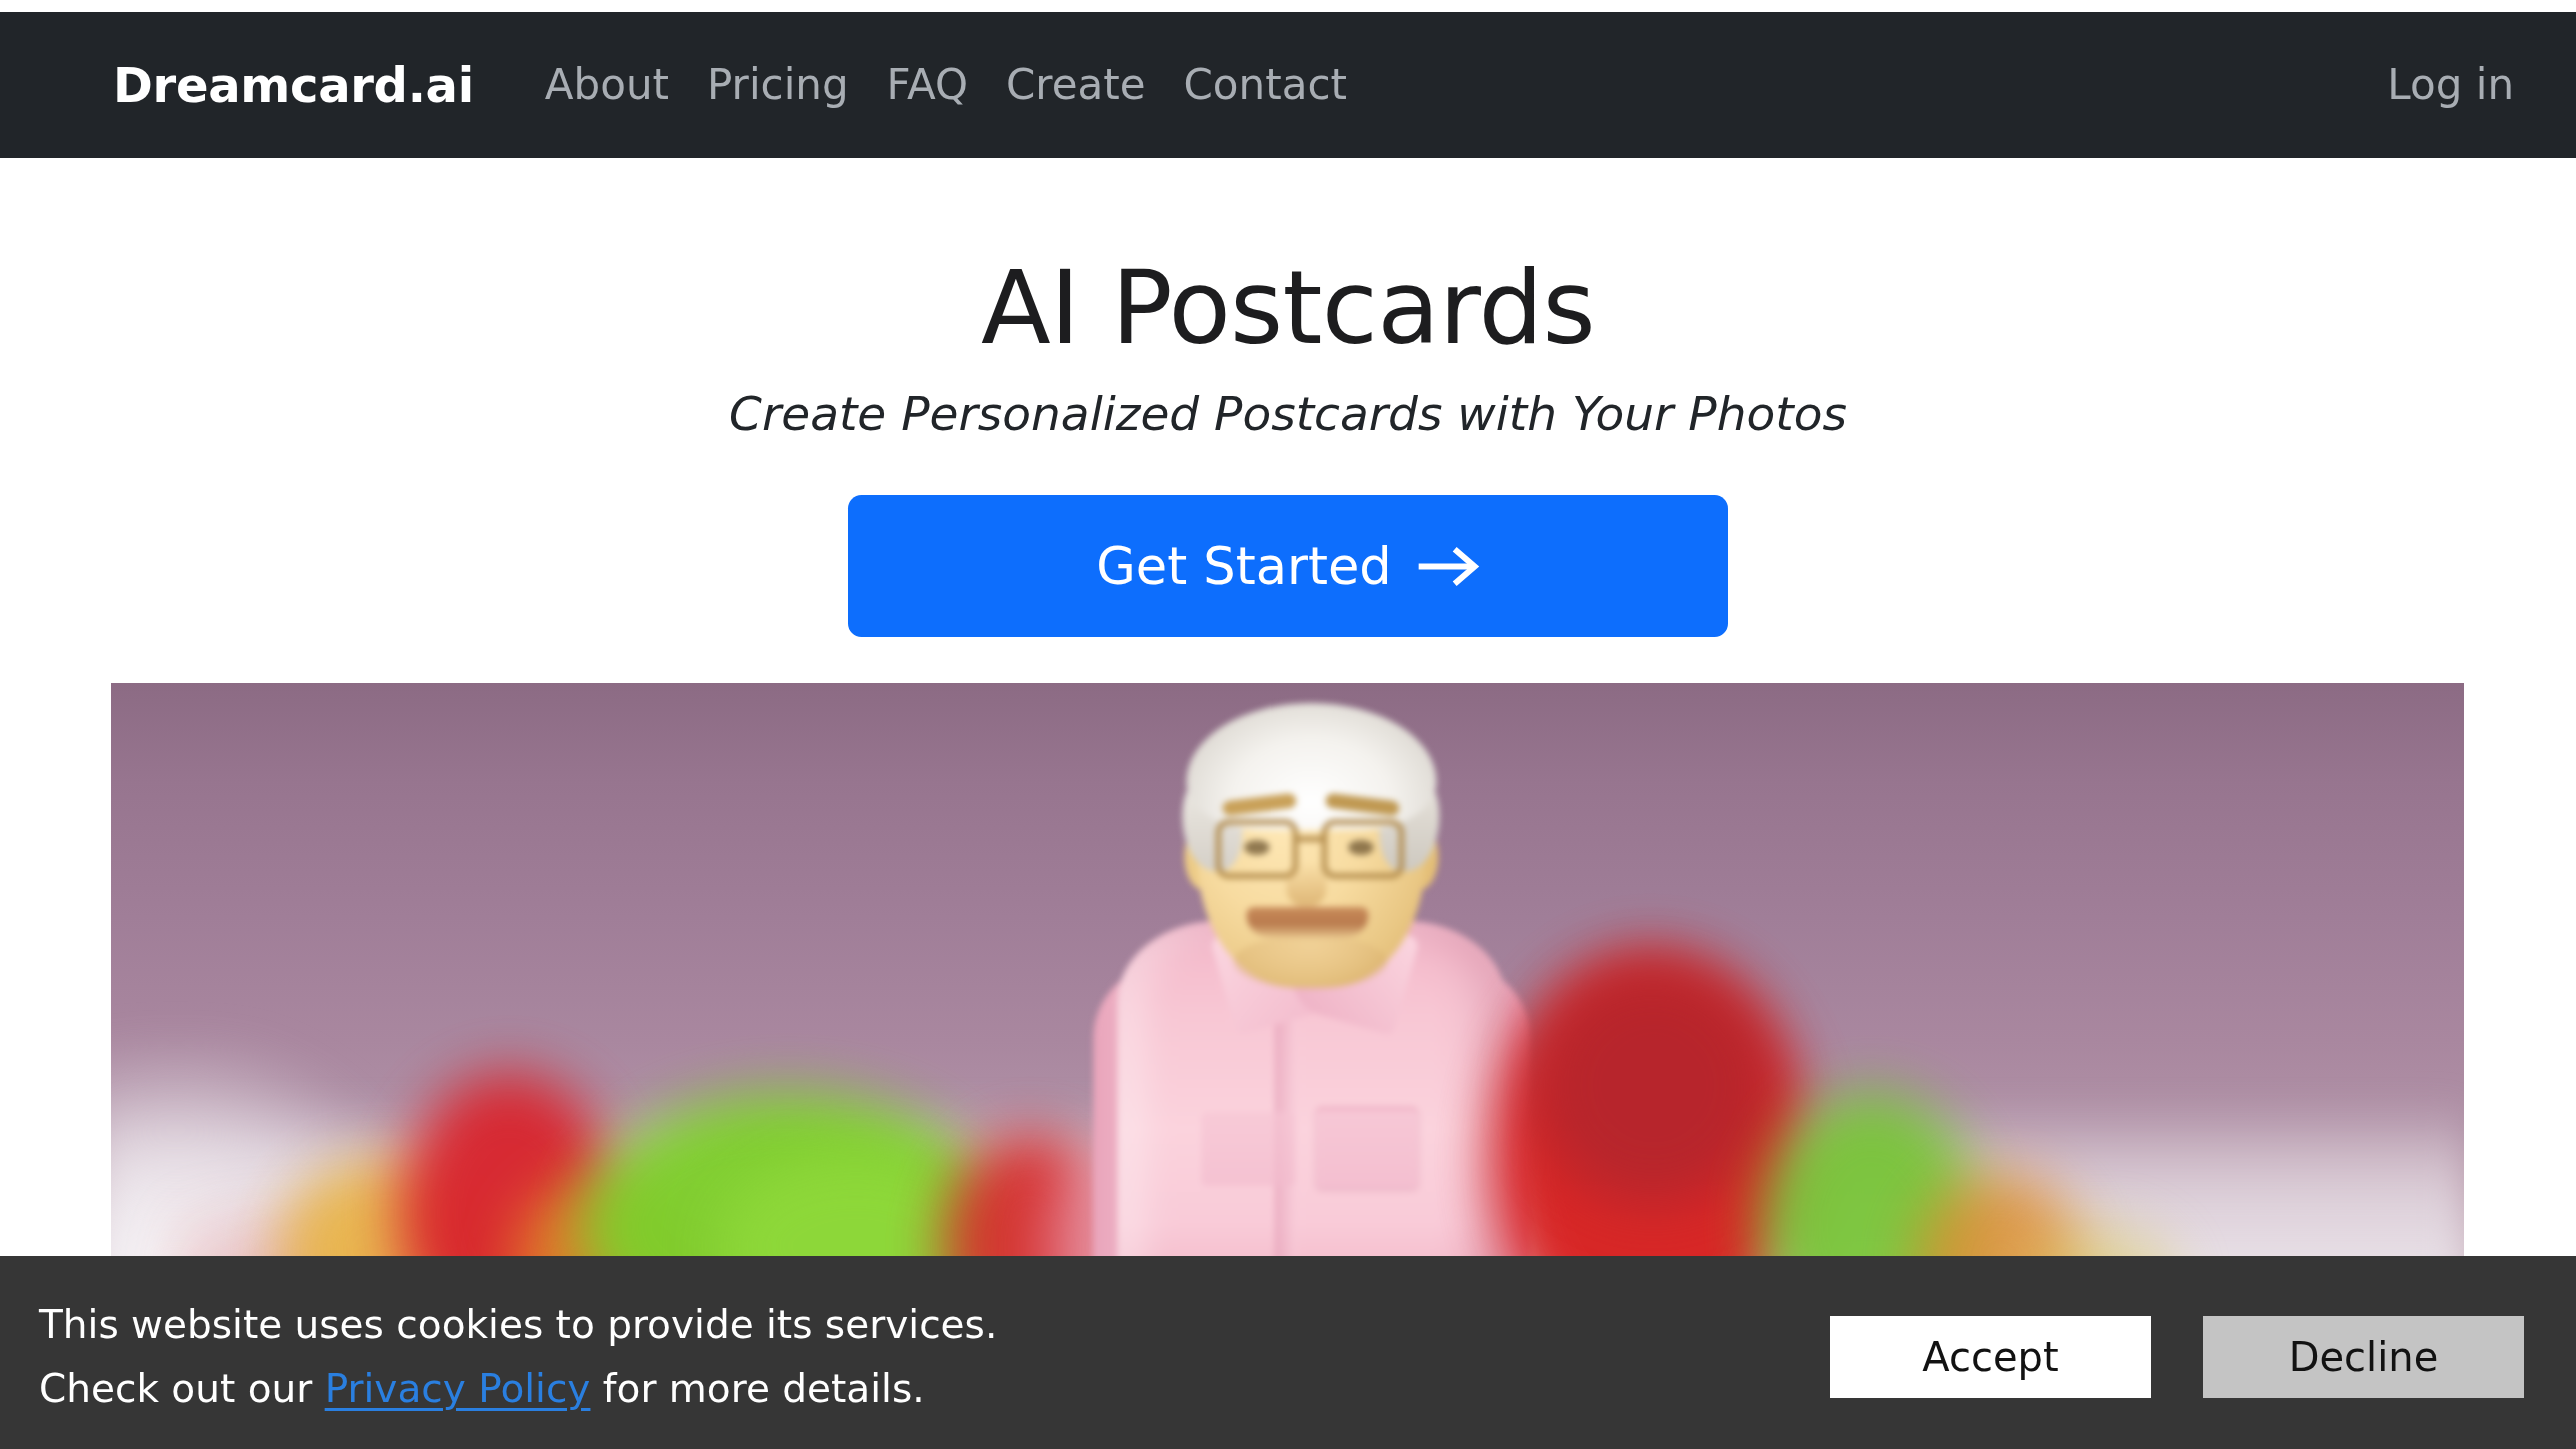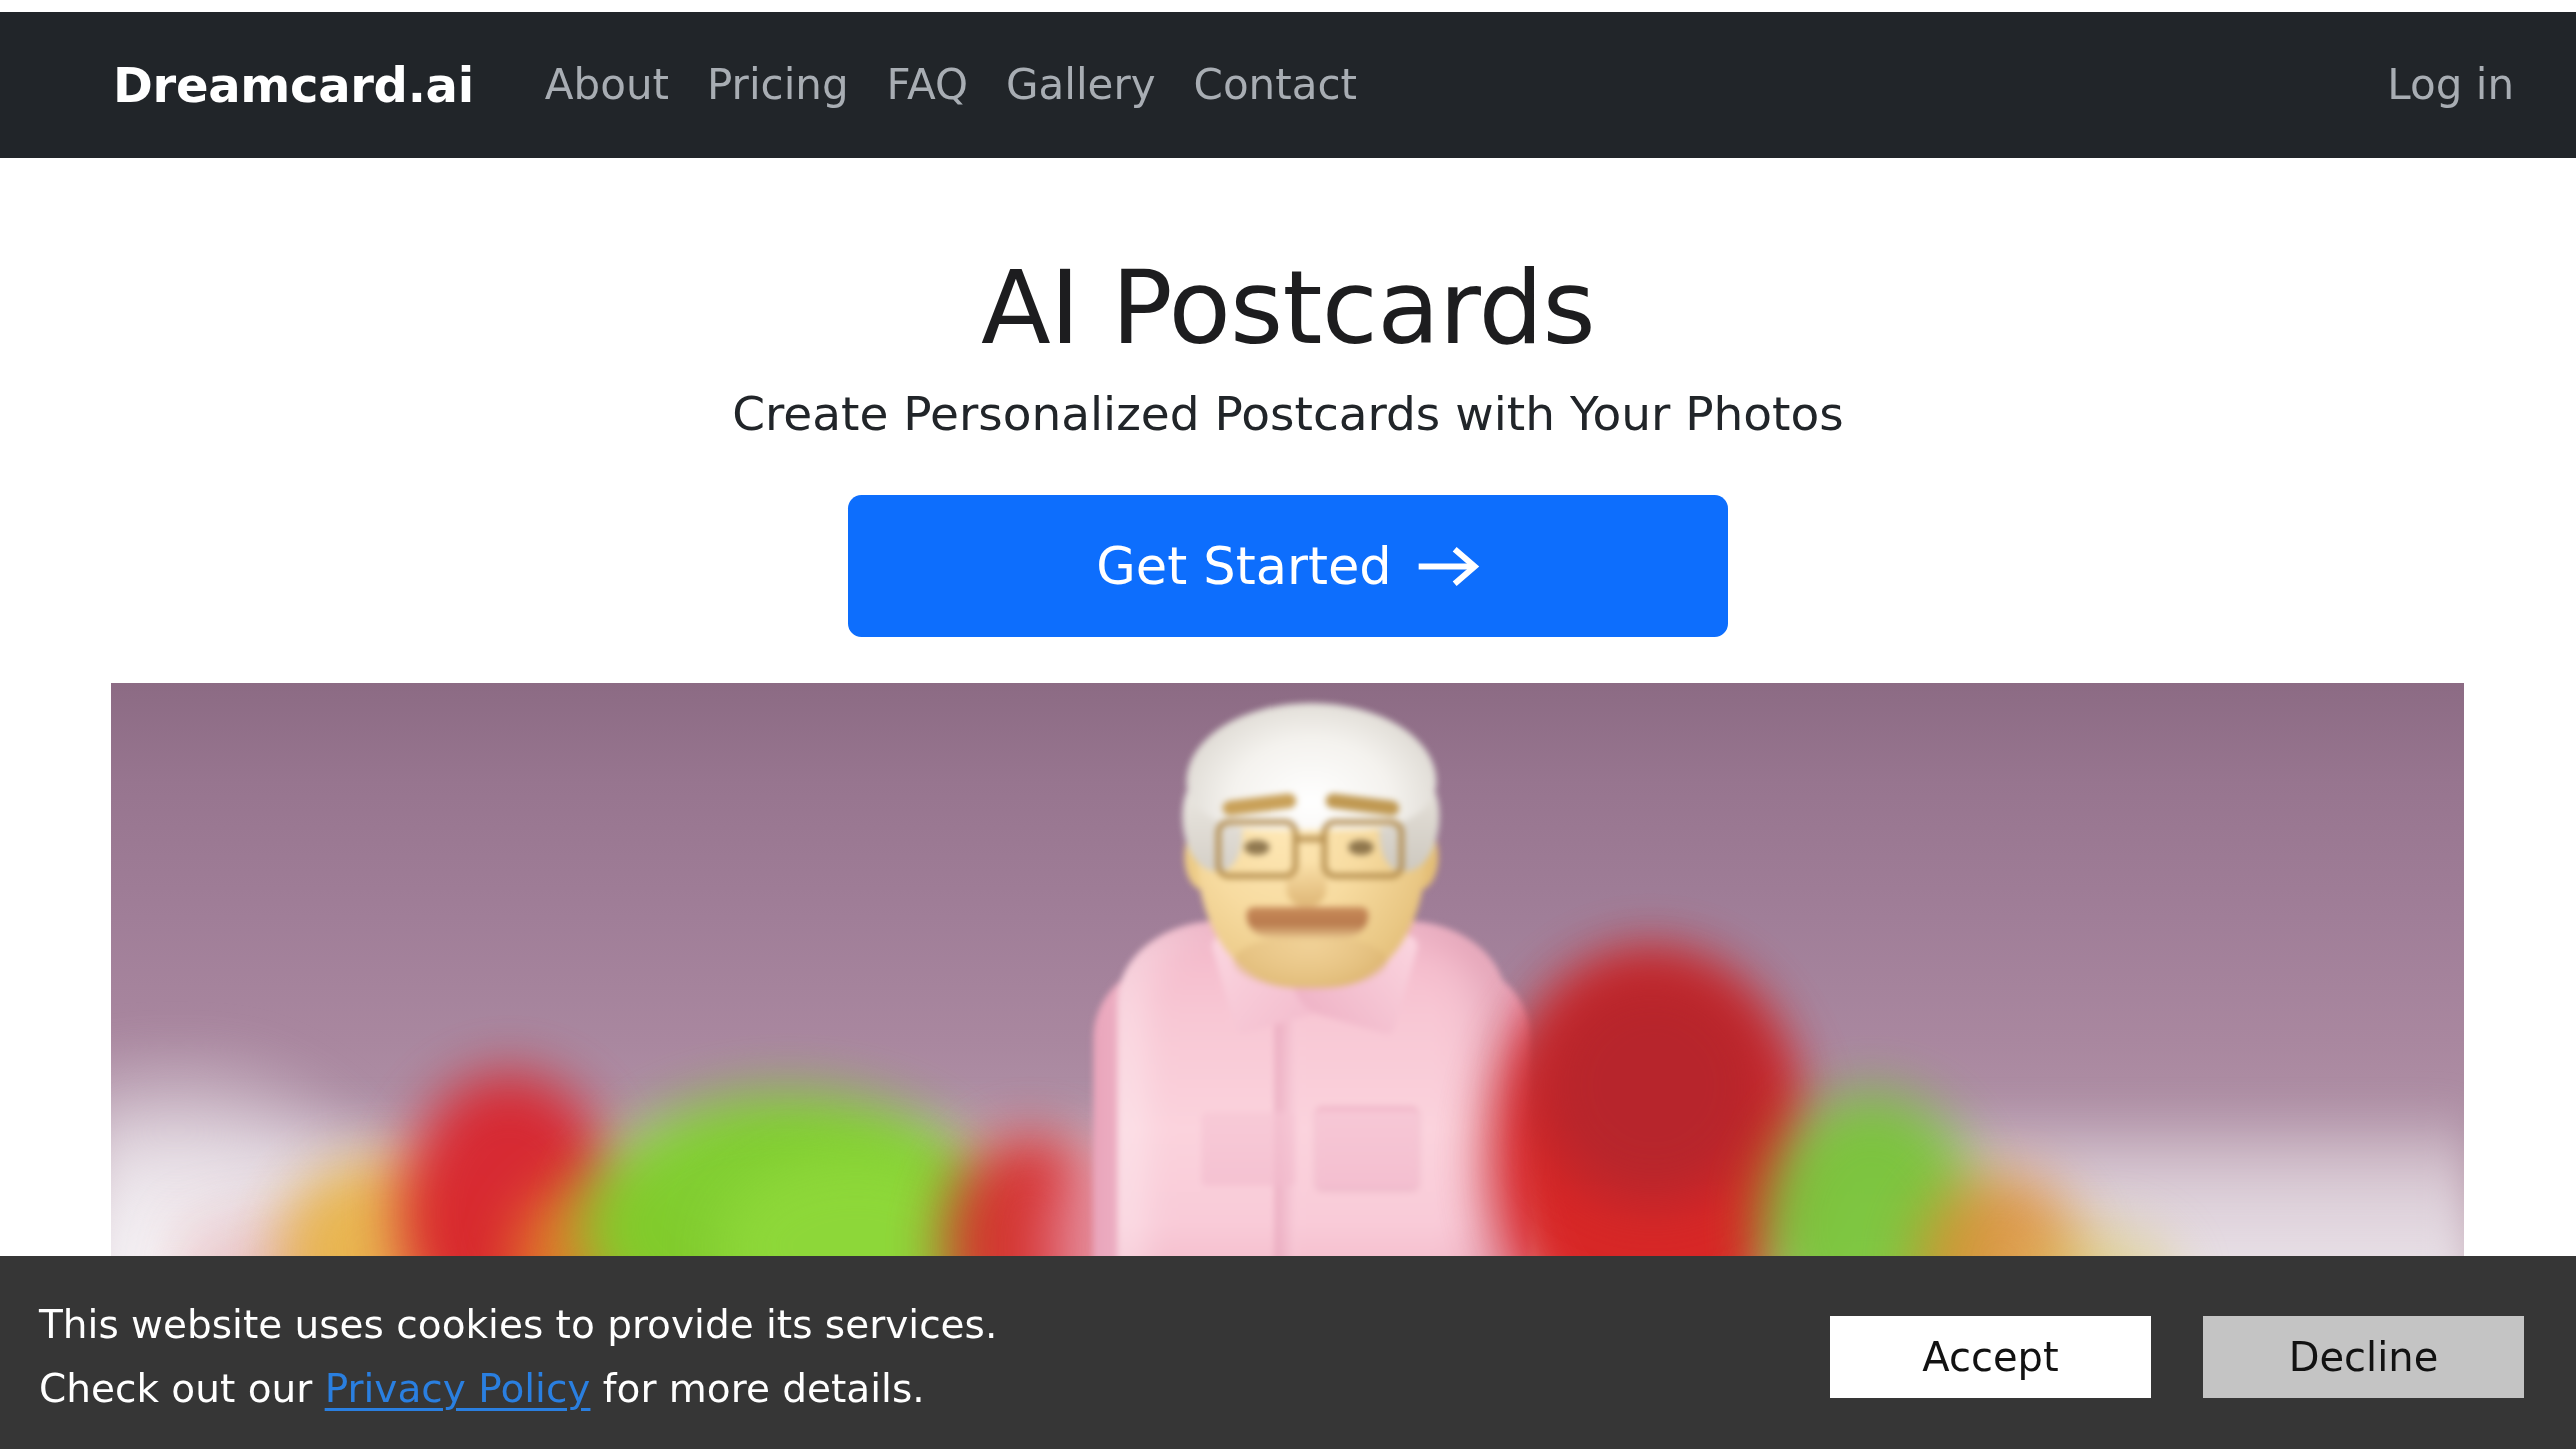--- a/index.html
+++ b/index.html
@@ -96,20 +96,21 @@
     line-height: 1.1;
     letter-spacing: -0.7px;
   }
 
   .hero-subtitle {
     margin-top: 19px;
     font-size: 47px;
     font-weight: 400;
     color: #212529;
     line-height: 1.3;
+    font-style: italic;
   }
 
   .cta-wrap {
     margin-top: 51px;
     display: flex;
     justify-content: center;
   }
 
   .cta-button {
     display: inline-flex;
@@ -498,21 +499,21 @@
       <li>
         <a href="#" class="nav-link">About</a>
       </li>
       <li>
         <a href="#" class="nav-link">Pricing</a>
       </li>
       <li>
         <a href="#" class="nav-link">FAQ</a>
       </li>
       <li>
-        <a href="#" class="nav-link">Gallery</a>
+        <a href="#" class="nav-link">Create</a>
       </li>
       <li>
         <a href="#" class="nav-link">Contact</a>
       </li>
     </ul>
 
     <div class="nav-right">
       <a href="#" class="login-link">Log in</a>
     </div>
   </nav>

